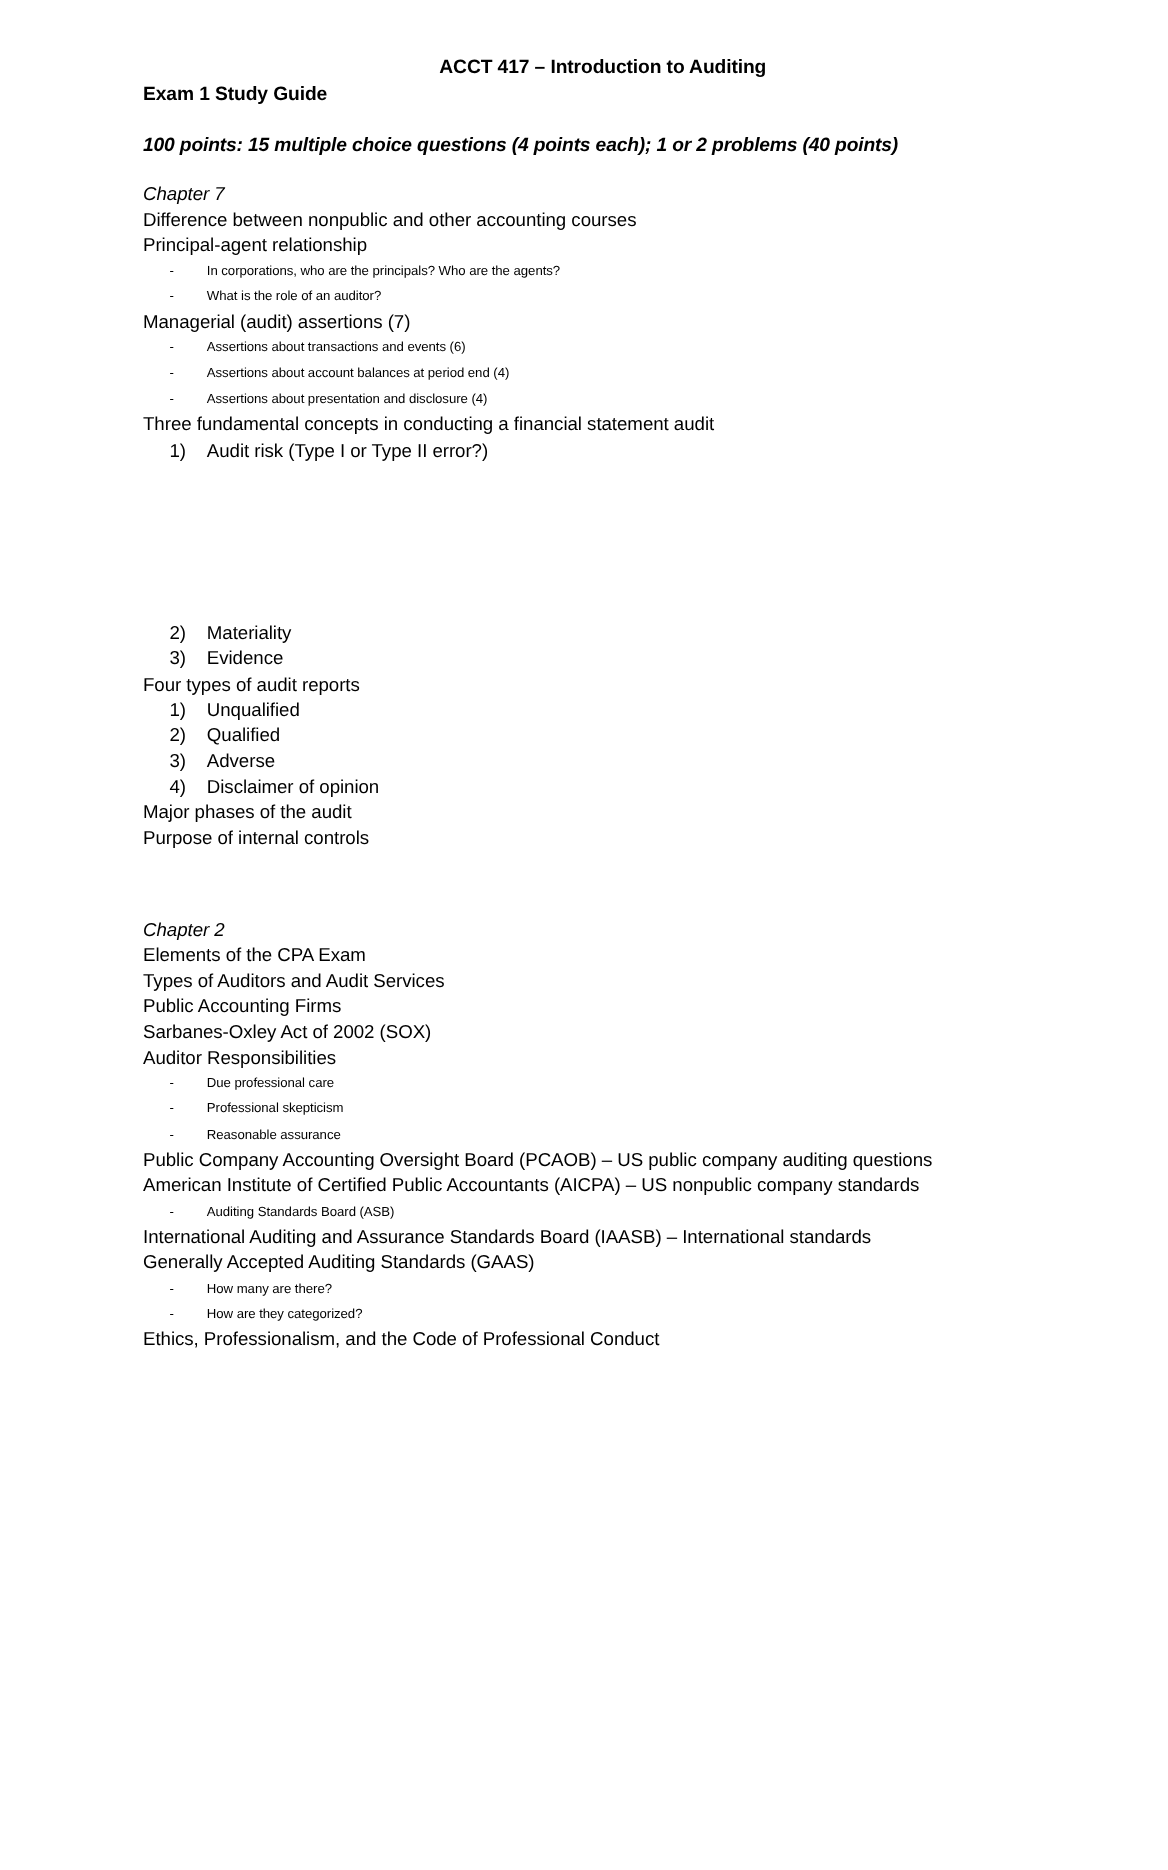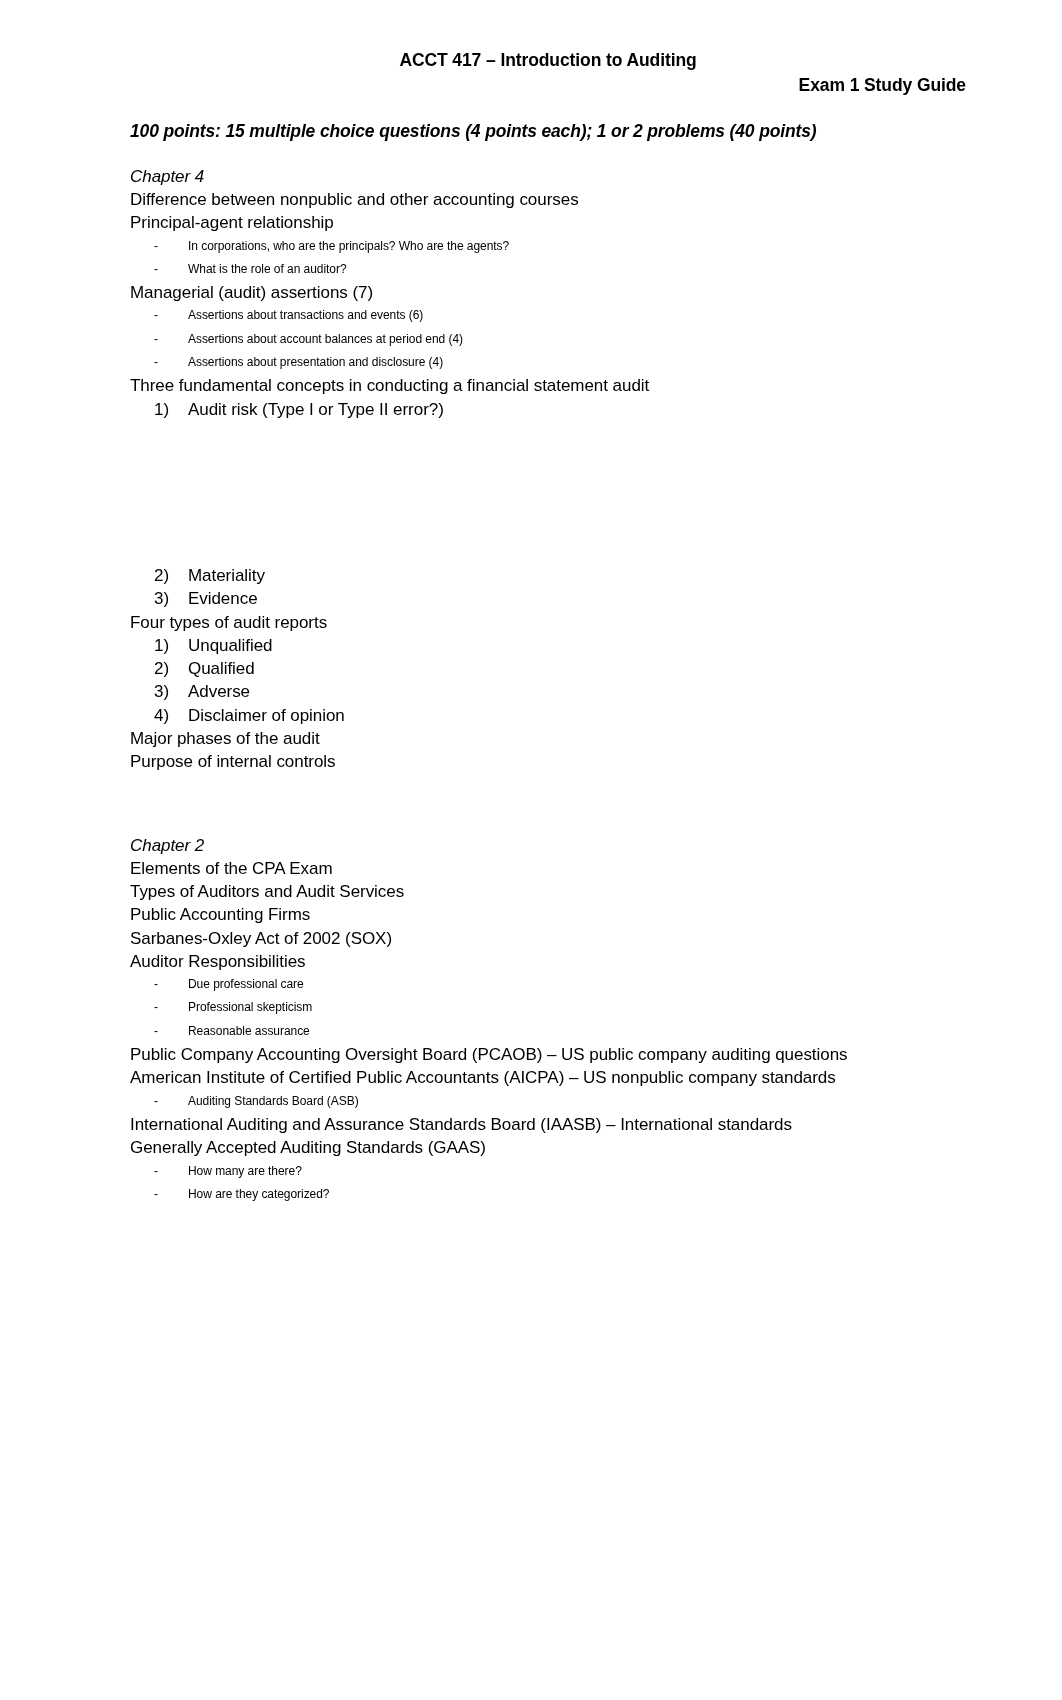--- a/index.html
+++ b/index.html
@@ -27,21 +27,21 @@
 
   
   .doc-title {
     text-align: center;
     font-weight: bold;
     font-size: 17.5px;
     line-height: 25px;
     letter-spacing: -0.1px;
   }
   .doc-subtitle {
-    text-align: right;
+    text-align: left;
     font-weight: bold;
     font-size: 17.5px;
     line-height: 25px;
     letter-spacing: -0.1px;
   }
   .exam-format {
     font-weight: bold;
     font-style: italic;
     font-size: 17.5px;
     line-height: 23px;
@@ -116,21 +116,21 @@
 
 <div class="page">
 
   <div class="doc-title">ACCT 417 – Introduction to Auditing</div>
   <div class="doc-subtitle">Exam 1 Study Guide</div>
   <div class="exam-format">100 points: 15 multiple choice questions (4 points each); 1 or 2 problems (40 points)</div>
 
   <div class="gap-top"></div>
 
   <div>
-    <div><span class="chapter-heading">Chapter 4</span></div>
+    <div><span class="chapter-heading">Chapter 7</span></div>
 
     <div class="line">Difference between nonpublic and other accounting courses</div>
     <div class="line">Principal-agent relationship</div>
 
     <div class="sub-dash">
       <span class="bullet-mark">-</span><span>In corporations, who are the principals? Who are the agents?</span>
     </div>
     <div class="sub-dash">
       <span class="bullet-mark">-</span><span>What is the role of an auditor?</span>
     </div>
@@ -214,15 +214,16 @@
     <div class="line">International Auditing and Assurance Standards Board (IAASB) – International standards</div>
     <div class="line">Generally Accepted Auditing Standards (GAAS)</div>
 
     <div class="sub-dash">
       <span class="bullet-mark">-</span><span>How many are there?</span>
     </div>
     <div class="sub-dash">
       <span class="bullet-mark">-</span><span>How are they categorized?</span>
     </div>
 
+    <div class="line">Ethics, Professionalism, and the Code of Professional Conduct</div>
   </div>
 
 </div>
 
 </body></html>

